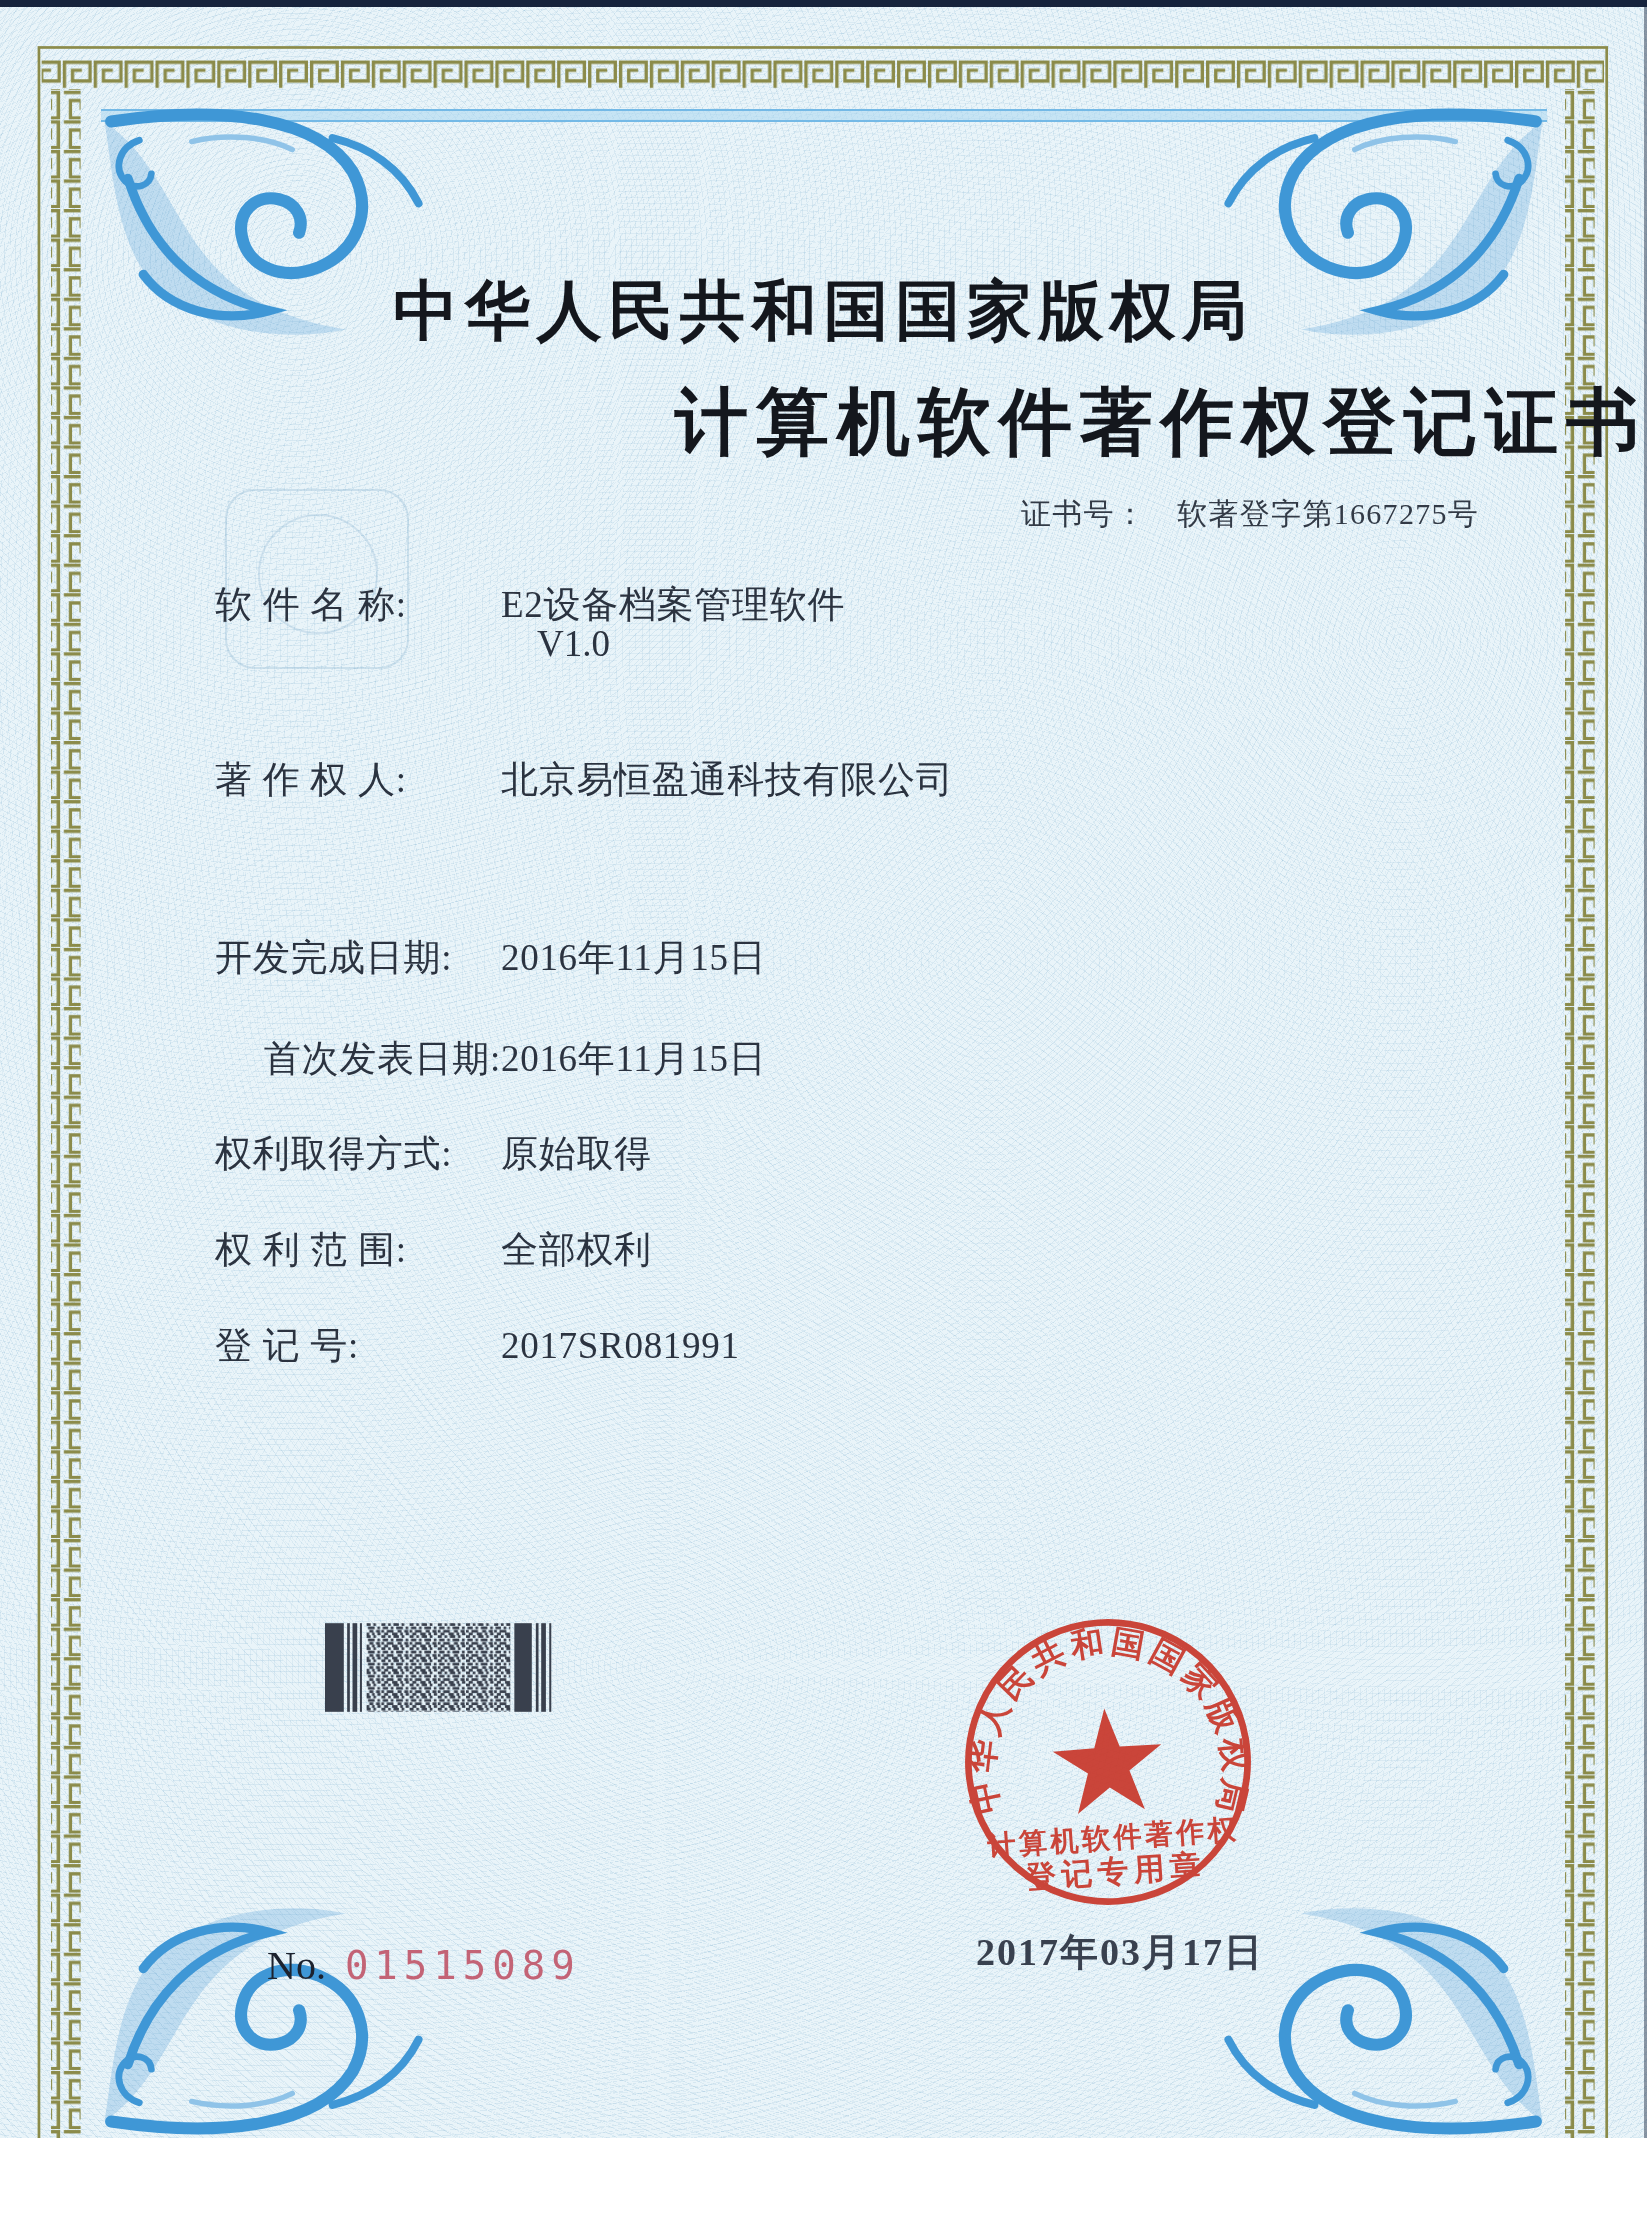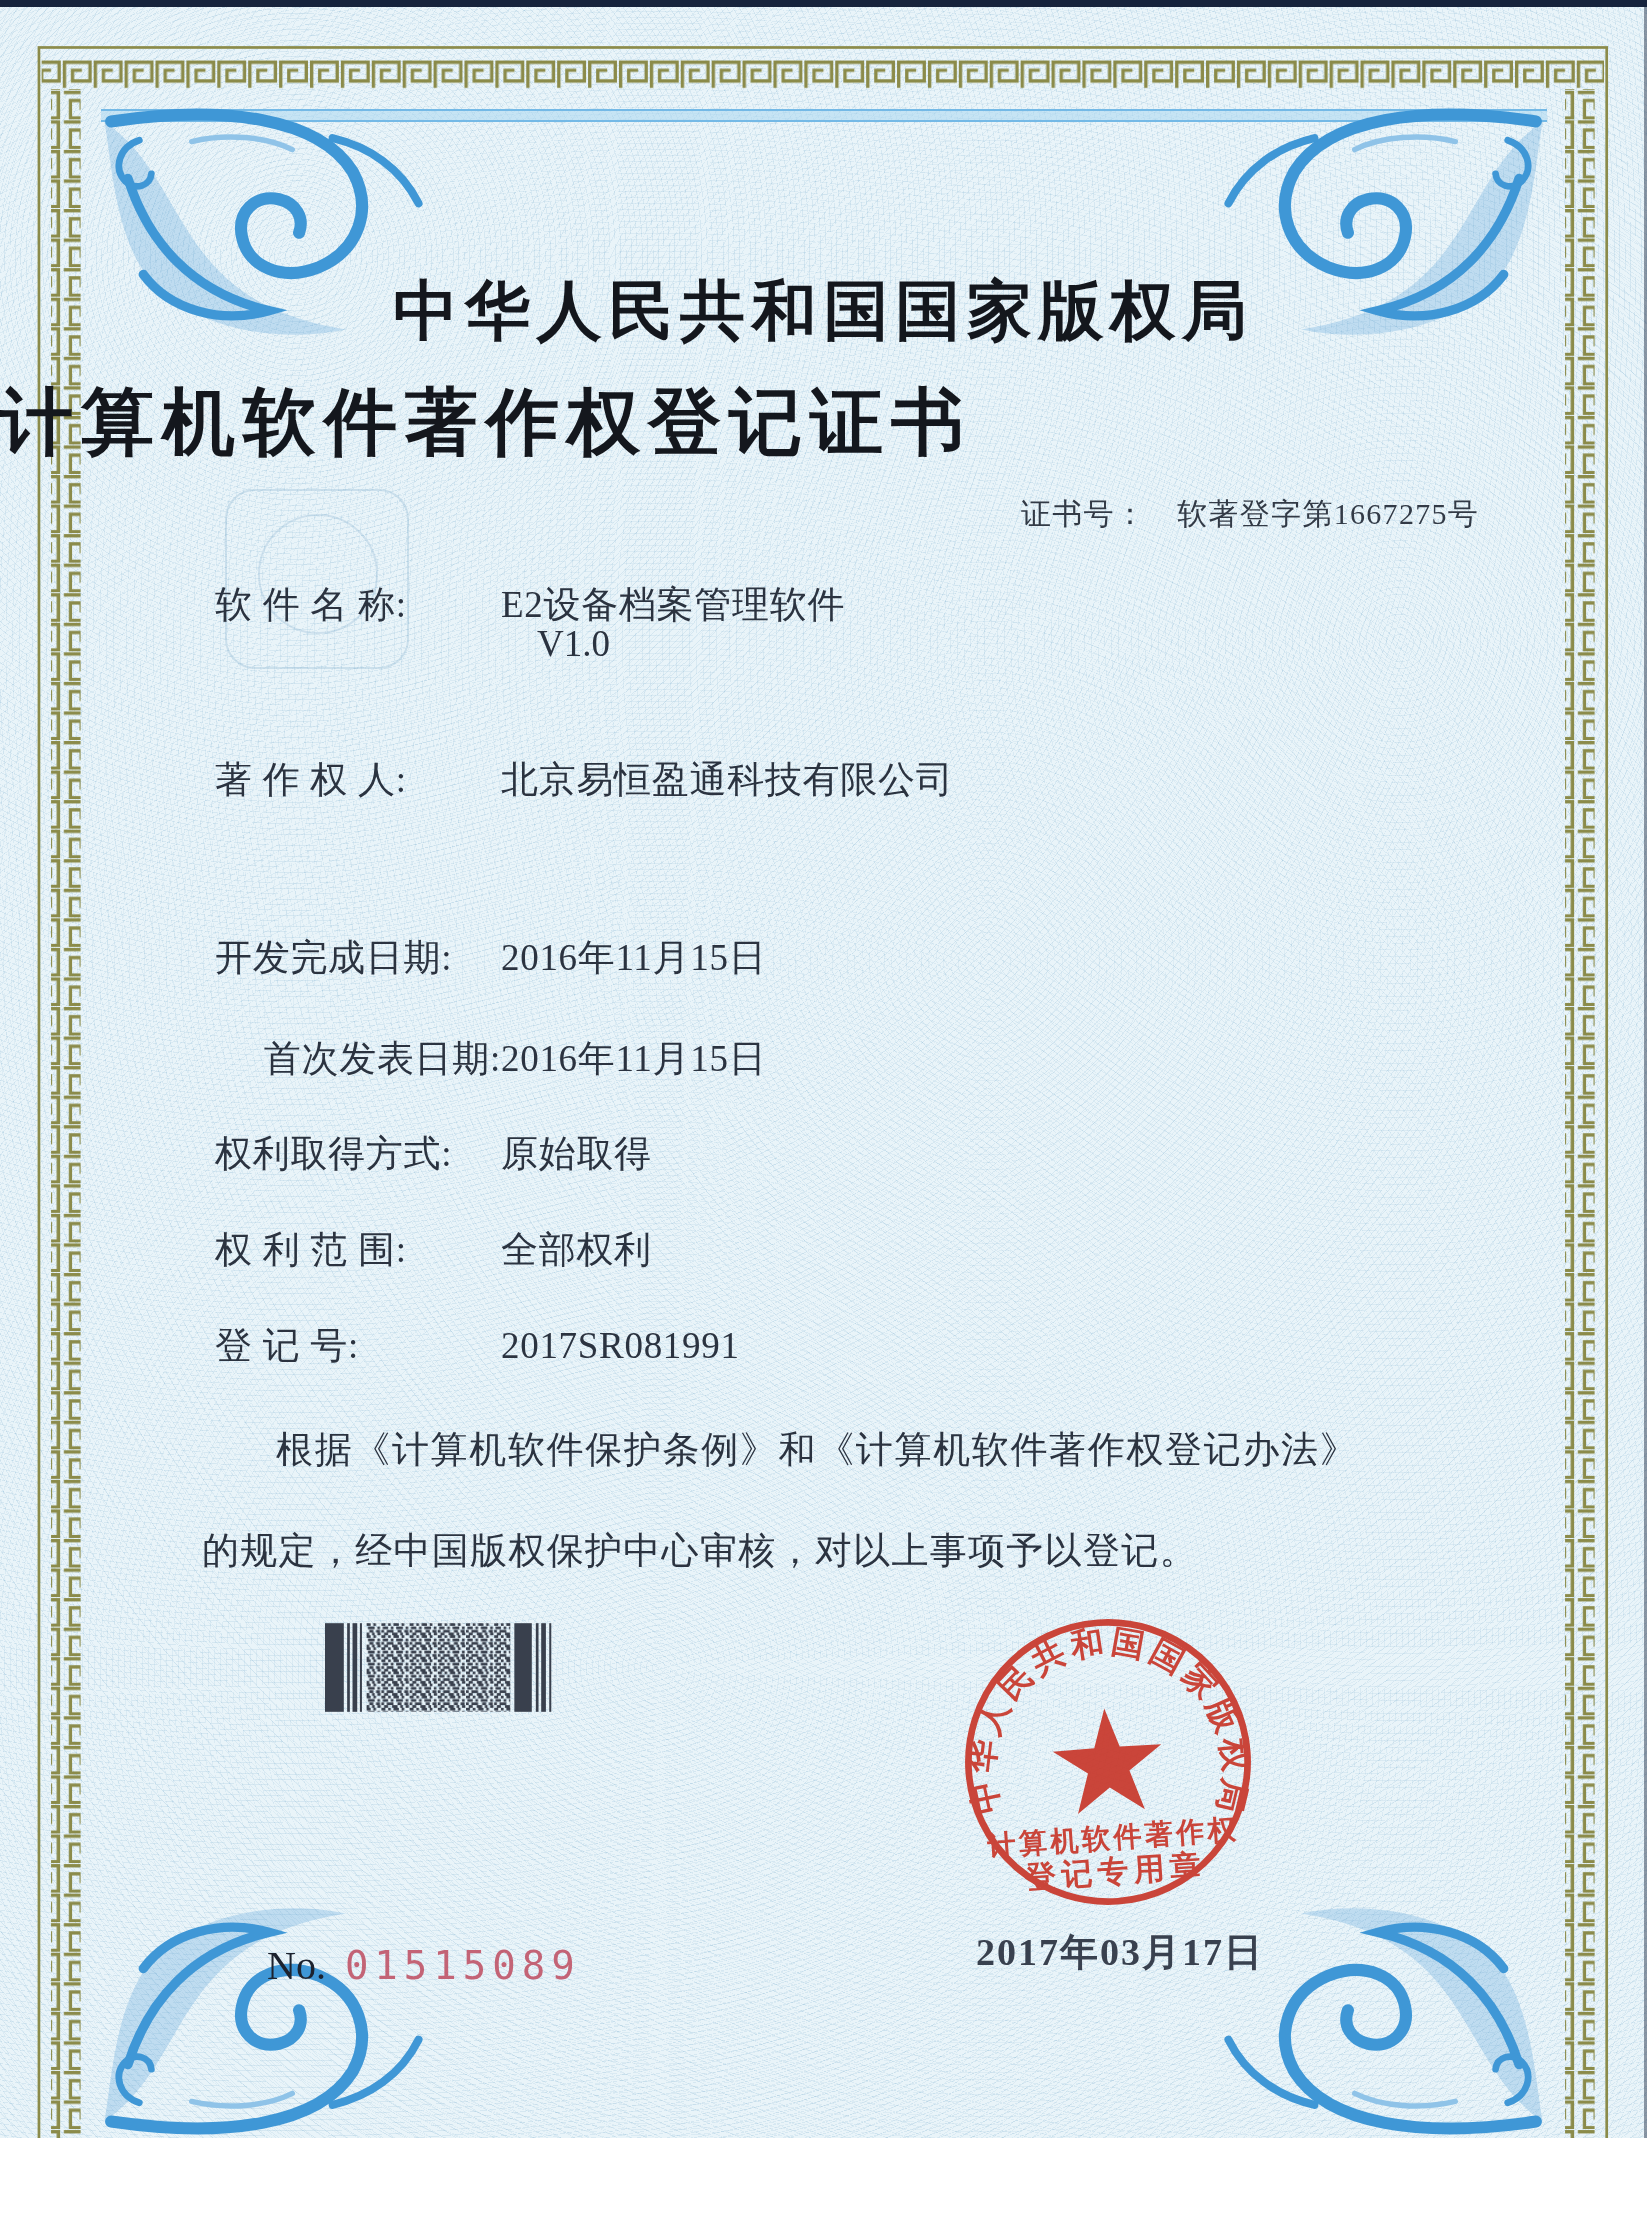--- a/index.html
+++ b/index.html
@@ -35,21 +35,21 @@
   }
   .watermark:before{
     content:"";position:absolute;left:31px;top:23px;width:116px;height:116px;
     border:2px solid rgba(130,175,205,.42);border-radius:50%;
   }
   .authority{
     position:absolute;left:0;top:267px;width:1647px;text-align:center;
     font-size:65px;font-weight:bold;color:#14171d;letter-spacing:6.7px;
   }
   .cert-title{
-    position:absolute;left:0;top:374px;width:1647px;text-align:left;
+    position:absolute;left:0;top:374px;width:1647px;text-align:right;
     font-size:73px;font-weight:bold;color:#14171d;letter-spacing:8px;
   }
   .certno{
     position:absolute;left:1021px;top:494px;font-size:30px;color:#323a46;letter-spacing:1.3px;
   }
   .certno .gap{display:inline-block;width:31px;}
   .row{position:absolute;left:215px;font-size:37px;color:#2b3340;letter-spacing:0.7px;margin-top:16px;}
   .row .lbl{display:inline-block;min-width:286px;}
   .r-name{top:564px;}
   .r-version{position:absolute;left:537px;top:622px;font-size:37px;color:#2b3340;}
@@ -165,21 +165,20 @@
   </div>
 
   <div class="row r-scope">
     <span class="lbl">权 利 范 围:</span><span class="val">全部权利</span>
   </div>
 
   <div class="row r-regno">
     <span class="lbl">登    记    号:</span><span class="val">2017SR081991</span>
   </div>
 
-  <div class="statement">根据《计算机软件保护条例》和《计算机软件著作权登记办法》的规定，经中国版权保护中心审核，对以上事项予以登记。</div>
 
   <svg class="barcode" width="235" height="89" viewBox="0 0 350 132">
     <defs>
       <pattern id="bc" width="42" height="18" patternUnits="userSpaceOnUse">
         <g fill="#39404d">
           <rect x="0" y="0" width="6" height="4"></rect>
             <rect x="10" y="0" width="4" height="4"></rect>
             <rect x="18" y="0" width="8" height="4"></rect>
             <rect x="30" y="0" width="4" height="4"></rect>
           <rect x="2" y="5" width="8" height="4"></rect>

